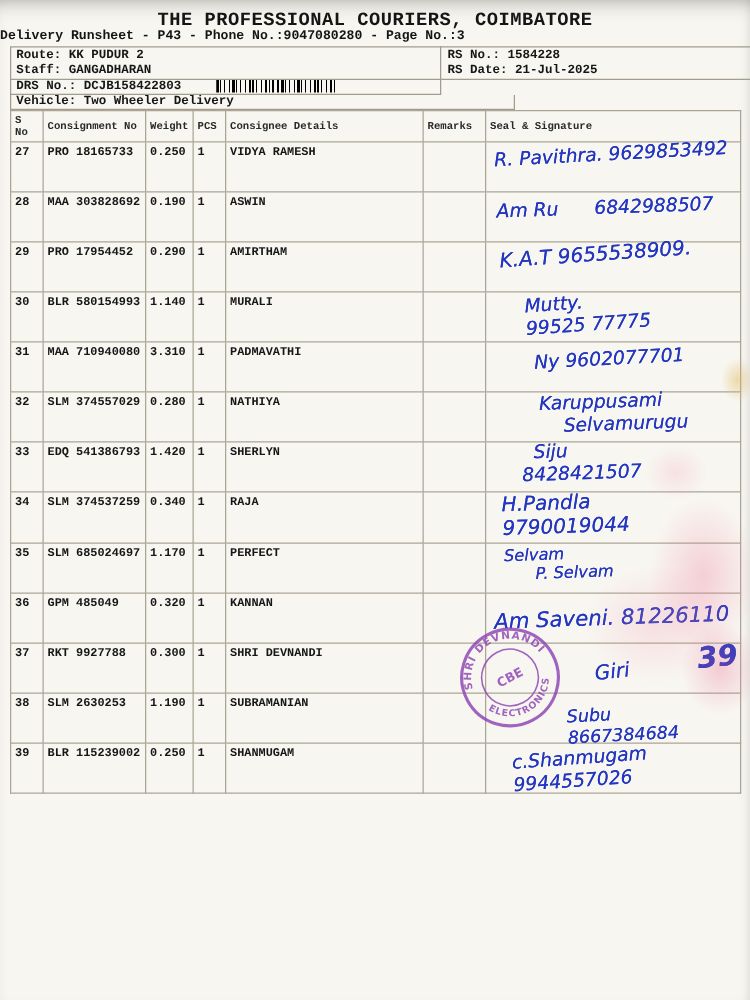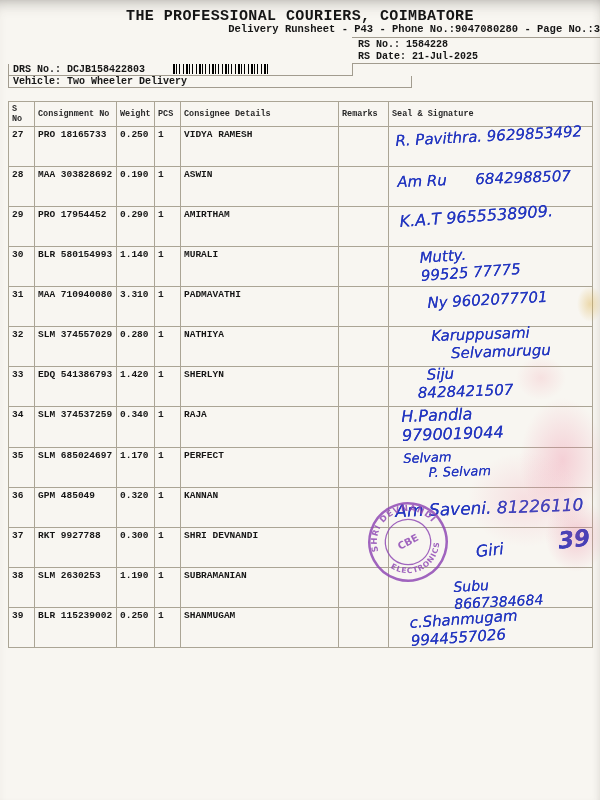--- a/index.html
+++ b/index.html
@@ -4,34 +4,34 @@
 <style>
   * { margin:0; padding:0; box-sizing:border-box; }
   html,body { width:600px; height:800px; }
   body { font-family:"Liberation Mono", monospace; background:#e8e6e0; }
 
   .sheet { position:relative; width:600px; height:800px; background:#f8f6f1; overflow:hidden;
     box-shadow: inset 0 12px 16px -12px rgba(60,55,50,.45), inset -6px 0 12px -10px rgba(60,55,50,.25); }
 
   .title { position:absolute; top:8px; left:0; width:100%; text-align:center;
     font-size:15px; font-weight:bold; letter-spacing:.4px; color:#151515; }
-  .subtitle { position:absolute; top:23px; left:0; width:100%; text-align:right;
+  .subtitle { position:absolute; top:23px; left:0; width:100%; text-align:left;
     font-size:10.5px; font-weight:bold; color:#151515; }
 
   .box { position:absolute; border:1px solid #a29c8f; font-size:10px; font-weight:bold; color:#161616; }
   .box-a { left:8px; top:37px; width:345px; height:27px; padding:1px 4px; }
   .box-b { left:352px; top:37px; width:260px; height:27px; padding:1px 6px; border-left:none; }
   .box-c { left:8px; top:64px; width:345px; height:12px; padding:0 4px; border-top:none; position:absolute; }
   .box-d { left:8px; top:76px; width:404px; height:12px; padding:0 4px; border-top:none; }
   .iline { line-height:12px; white-space:nowrap; }
   .val { margin-left:6px; }
   .barcode { position:absolute; left:164px; top:0px; width:96px; height:10px;
     background: repeating-linear-gradient(90deg,#000 0 2px,#f8f6f1 2px 3px,#000 3px 4px,#f8f6f1 4px 6px,#000 6px 7px,#f8f6f1 7px 10px,#000 10px 11px,#f8f6f1 11px 13px); }
 
-  table.runsheet { position:absolute; left:8px; top:101px; width:584px; border-collapse:collapse; table-layout:fixed;border-radius:10px; }
+  table.runsheet { position:absolute; left:8px; top:88px; width:584px; border-collapse:collapse; table-layout:fixed;border-radius:10px; }
   .runsheet th, .runsheet td { border:1px solid #aba595; }
   .runsheet th { font-size:8.5px; font-weight:bold; color:#2a2a2a; text-align:left; padding:2px 3px; height:13px; }
   .runsheet td { font-size:9.5px; font-weight:bold; color:#161616; vertical-align:top; padding:2px 3px;
     overflow:visible; }
   .runsheet tbody tr { height:40px; }
   td.c-sig { position:relative; padding:1px 2px; }
 
   .ink { display:inline-block; font-family:"DejaVu Sans", sans-serif; font-style:italic;
     color:var(--ink,#2336c0); white-space:pre-wrap; line-height:1.18; font-weight:500;
     text-shadow:0 0 .5px currentColor; transform-origin:left top; }
@@ -64,20 +64,24 @@
   .st5 { left:516px; top:356px; width:50px; height:44px; background:radial-gradient(closest-side, rgba(238,130,150,.18), rgba(238,130,150,0)); }
 </style>
 </head>
 <body>
 
 <div class="sheet">
 
   <div class="title">THE PROFESSIONAL COURIERS, COIMBATORE</div>
   <div class="subtitle">Delivery Runsheet - P43 - Phone No.:9047080280 - Page No.:3</div>
 
+  <div class="box box-a">
+    <div class="iline"><span>Route:</span><span class="val">KK PUDUR 2</span></div>
+    <div class="iline"><span>Staff:</span><span class="val">GANGADHARAN</span></div>
+  </div>
 
   <div class="box box-b">
     <div class="iline"><span>RS No.:</span><span class="val">1584228</span></div>
     <div class="iline"><span>RS Date:</span><span class="val">21-Jul-2025</span></div>
   </div>
 
   <div class="box box-c">
     <div class="iline"><span>DRS No.:</span><span class="val">DCJB158422803</span></div>
     <div class="barcode"></div>
   </div>

